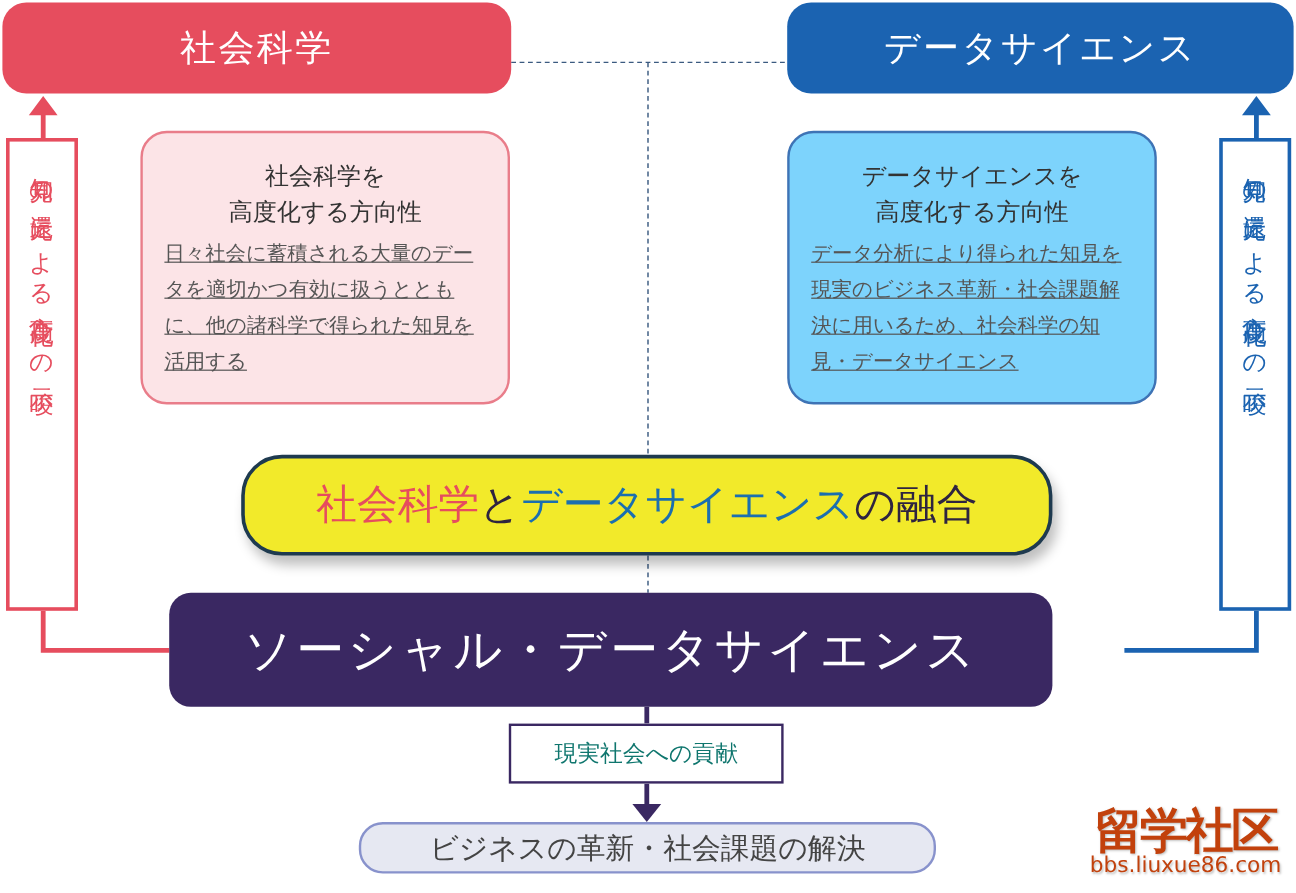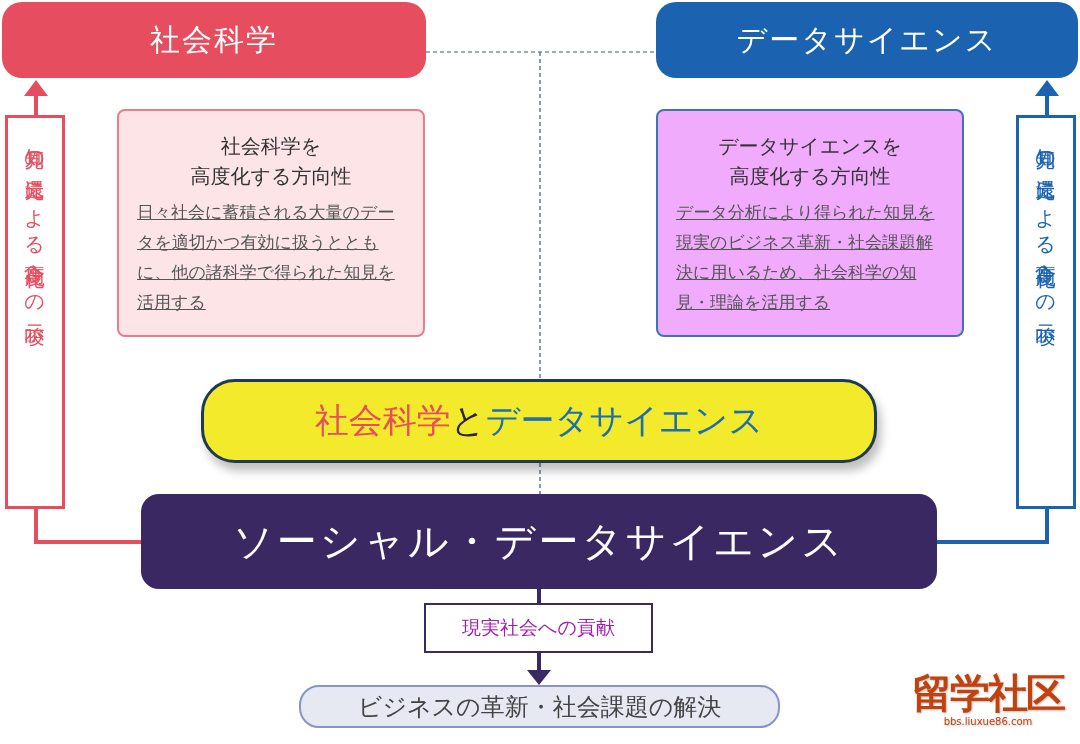--- a/index.html
+++ b/index.html
@@ -2,43 +2,43 @@
 <html><head>
 <meta charset="utf-8">
 <style>
   html, body { margin:0; padding:0; }
   body { width:1080px; height:744px; background:#ffffff; position:relative; overflow:hidden;
          font-family:"DejaVu Sans","Liberation Sans",sans-serif; }
   .abs { position:absolute; box-sizing:border-box;text-align:center; }
   .header { border-radius:20px; color:#fff; font-size:30px; display:flex; align-items:center; justify-content:center; letter-spacing:2px; }
   .hdr-social { left:2px; top:2px; width:424px; height:76px; background:#e64d5e; }
   .hdr-ds { left:656px; top:2px; width:422px; height:76px; background:#1b63b1; }
-  .card { border-radius:8px; padding:14px 18px; text-align:center; }
+  .card { border-radius:22px; padding:14px 18px; text-align:center; }
   .card-social { left:117px; top:109px; width:308px; height:228px; background:#fce4e7; border:2px solid #e97d8a; }
-  .card-ds { left:656px; top:109px; width:308px; height:228px; background:#f0abfc; border:2px solid #3e73b5; }
+  .card-ds { left:656px; top:109px; width:308px; height:228px; background:#7dd3fc; border:2px solid #3e73b5; }
   .card-title { font-size:20px; color:#333; line-height:30px; margin-top:6px; }
   .card-body { font-size:17px; color:#555; line-height:30px; text-align:left; margin-top:6px;text-decoration:underline; }
   .side-box { width:60px; height:394px; background:#fff; display:flex; flex-direction:column; align-items:center; padding-top:14px; }
   .side-left { left:5px; top:115px; border:3px solid #e64d5e; color:#e64d5e; }
   .side-right { left:1016px; top:115px; border:3px solid #1b63b1; color:#1b63b1; }
   .vtext { writing-mode:vertical-rl; font-size:20px; letter-spacing:3px; line-height:24px; }
   .fusion { left:201px; top:379px; width:676px; height:84px; background:#f2ea2a; border:3px solid #1e3a4f; border-radius:34px;
             display:flex; align-items:center; justify-content:center; font-size:34px;
             box-shadow: 4px 8px 10px rgba(0,0,0,0.25); }
   .f-red { color:#e64d5e; } .f-dark { color:#2e2440; } .f-blue { color:#1b6fb0; }
-  .sds { left:141px; top:494px; width:796px; height:95px; background:#3a2862; border-radius:18px; color:#fff;
+  .sds { left:141px; top:494px; width:736px; height:95px; background:#3a2862; border-radius:18px; color:#fff;
          font-size:40px; display:flex; align-items:center; justify-content:center; letter-spacing:3px; }
-  .contrib { left:424px; top:603px; width:229px; height:50px; border:2px solid #3a2862; background:#fff; color:#a21caf;
+  .contrib { left:424px; top:603px; width:229px; height:50px; border:2px solid #3a2862; background:#fff; color:#0f766e;
              font-size:19px; display:flex; align-items:center; justify-content:center; }
   .result { left:299px; top:685px; width:481px; height:43px; background:#e6e8f2; border:2px solid #8892cc; border-radius:20px;
             color:#444; font-size:24px; display:flex; align-items:center; justify-content:center; }
   .watermark { left:908px; top:672px; width:160px; height:60px; color:#c2410c; text-align:center;
                text-shadow:1px 1px 2px #bbb; }
   .wm-main { font-size:40px; font-weight:bold; line-height:42px; letter-spacing:-2px; }
-  .wm-sub { font-size:10px; line-height:16px; }
+  .wm-sub { font-size:18px; line-height:16px; }
   svg.lines { position:absolute; left:0; top:0; }
 </style>
 </head>
 <body>
 
 <svg class="lines" width="1080" height="744">
 
   <line x1="426" y1="52" x2="656" y2="52" stroke="#3b5a80" stroke-width="1.2" stroke-dasharray="4,3"></line>
   <line x1="540" y1="52" x2="540" y2="379" stroke="#3b5a80" stroke-width="1.2" stroke-dasharray="4,3"></line>
   <line x1="540" y1="463" x2="540" y2="494" stroke="#3b5a80" stroke-width="1.2" stroke-dasharray="4,3"></line>
@@ -69,34 +69,35 @@
     <div>高度化する方向性</div>
   </div>
   <div class="card-body">日々社会に蓄積される大量のデータを適切かつ有効に扱うとともに、他の諸科学で得られた知見を活用する</div>
 </div>
 
 <div class="abs card card-ds">
   <div class="card-title">
     <div>データサイエンスを</div>
     <div>高度化する方向性</div>
   </div>
-  <div class="card-body">データ分析により得られた知見を現実のビジネス革新・社会課題解決に用いるため、社会科学の知見・理論を活用する</div>
+  <div class="card-body">データ分析により得られた知見を現実のビジネス革新・社会課題解決に用いるため、社会科学の知見・データサイエンス</div>
 </div>
 
 <div class="abs side-box side-left">
   <span class="vtext">知見の還元による高度化への示唆</span>
 </div>
 <div class="abs side-box side-right">
   <span class="vtext">知見の還元による高度化への示唆</span>
 </div>
 
 <div class="abs fusion">
   <span class="f-red">社会科学</span>
   <span class="f-dark">と</span>
   <span class="f-blue">データサイエンス</span>
+  <span class="f-dark">の融合</span>
 </div>
 
 <div class="abs sds">
   <span>ソーシャル・データサイエンス</span>
 </div>
 
 <div class="abs contrib">
   <span>現実社会への貢献</span>
 </div>
 

